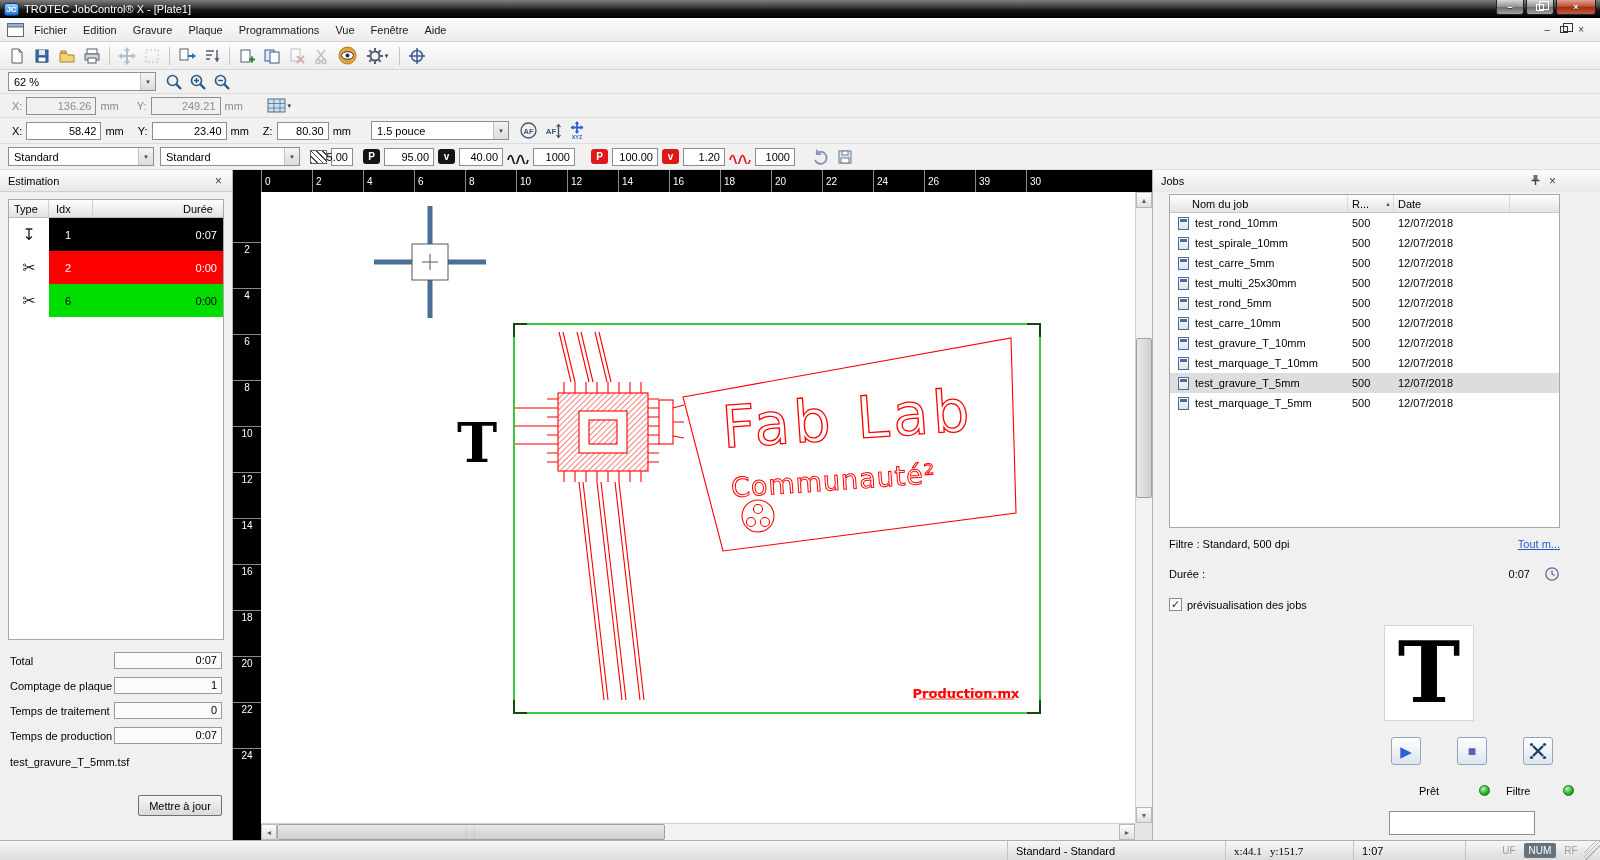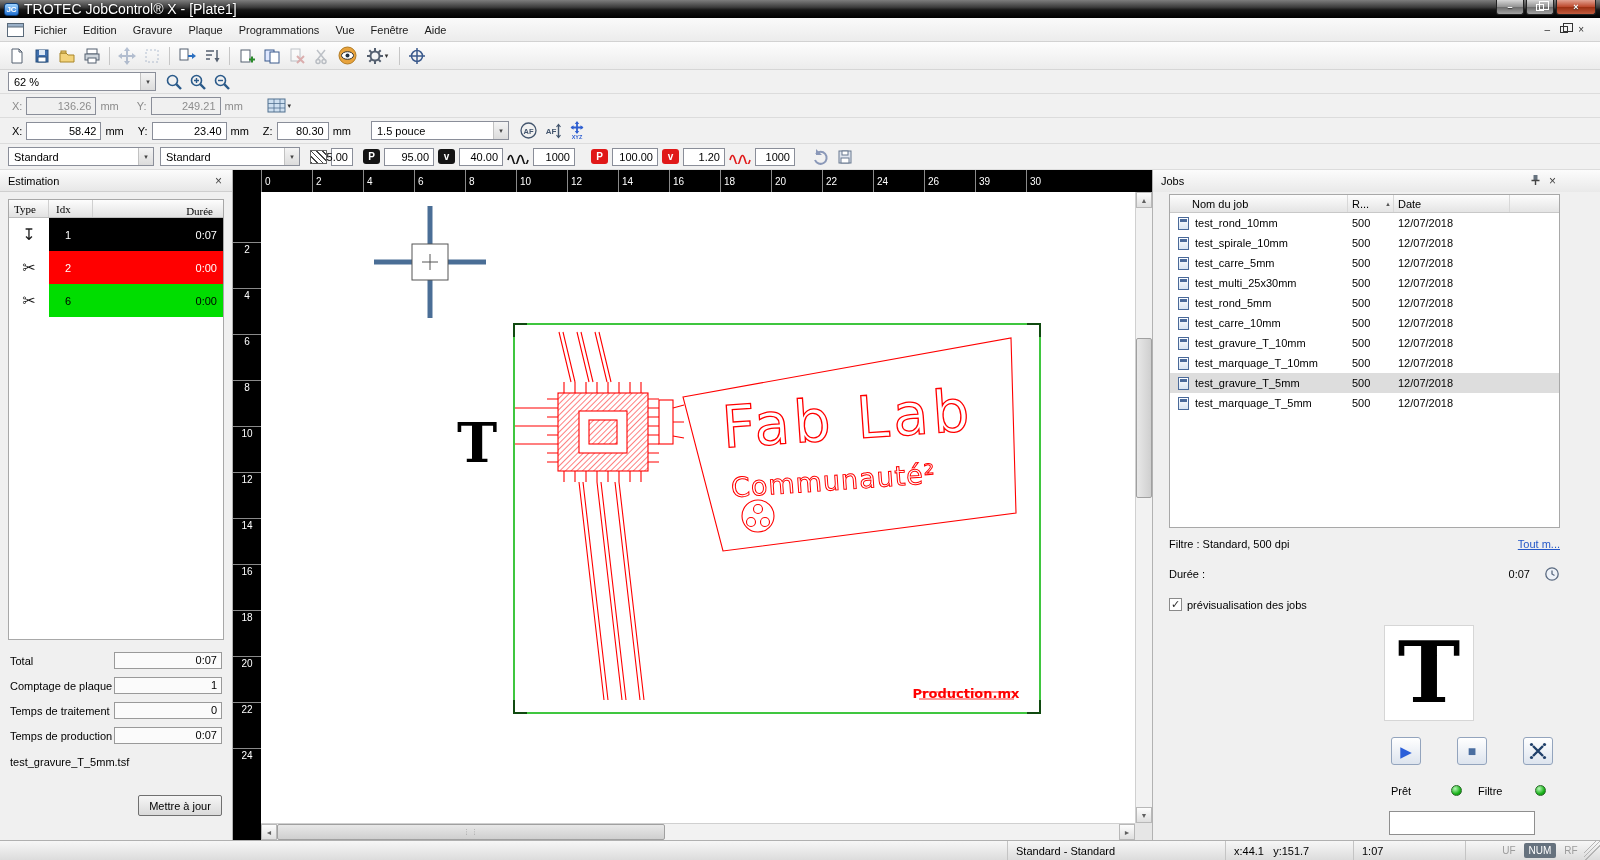--- a/index.html
+++ b/index.html
@@ -3,21 +3,21 @@
 <meta charset="utf-8">
 <style>
   *{box-sizing:border-box;margin:0;padding:0;}
   html,body{width:1600px;height:860px;overflow:hidden;}
   body{font-family:"Liberation Sans",sans-serif;font-size:11px;color:#000;background:#bfbfbf;}
   .app{width:1600px;height:860px;display:flex;flex-direction:column;background:#ebebeb;}
 
   
   .titlebar{height:18px;flex:none;background:linear-gradient(#7d7d7d,#3c3c3c 40%,#161616 55%,#000);display:flex;align-items:center;gap:5px;padding:0 4px;color:#fff;}
   .app-logo{width:15px;height:13px;background:linear-gradient(#9fd4ff,#1f6fd0);border:1px solid #0c3f7d;border-radius:3px;font-size:8px;font-weight:bold;color:#fff;display:flex;align-items:center;justify-content:center;}
-  .title-text{font-size:14px;text-shadow:0 1px 2px #000;}
+  .title-text{font-size:11px;text-shadow:0 1px 2px #000;}
   .win-btns{margin-left:auto;display:flex;align-self:flex-start;}
   .win-btn{width:28px;height:15px;background:linear-gradient(#d6d6d6,#949494 48%,#6d6d6d 52%,#a3a3a3);border:1px solid #222;border-top:none;color:#fff;font-size:9px;font-weight:bold;display:flex;align-items:center;justify-content:center;border-radius:0 0 3px 3px;margin-left:2px;text-shadow:0 1px 1px #333;}
   .win-btn.close{width:40px;background:linear-gradient(#e2a292,#bd4a2e 48%,#9c3012 52%,#c05b3e);}
   .ico-restore{display:inline-block;position:relative;width:8px;height:7px;border:1px solid currentColor;}
   .ico-restore::before{content:"";position:absolute;left:2px;top:-4px;width:8px;height:7px;border:1px solid currentColor;}
 
   
   .menubar{height:24px;flex:none;background:linear-gradient(#fafafa,#ececec);border-bottom:1px solid #d2d2d2;display:flex;align-items:center;padding:0 4px;color:#1a1a1a;}
   .menu-appicon{width:22px;display:flex;justify-content:center;}
   .menus{display:flex;}
@@ -46,21 +46,21 @@
   
   .main{flex:1;display:flex;min-height:0;}
   .est-panel{width:233px;flex:none;background:#f0f0f0;border-right:1px solid #b2b2b2;display:flex;flex-direction:column;}
   .center{flex:1;display:flex;flex-direction:column;min-width:0;background:#8f8f8f;}
   .jobs-panel{width:448px;flex:none;background:#f0f0f0;border-left:1px solid #b2b2b2;display:flex;flex-direction:column;}
 
   
   .pane-header{height:22px;flex:none;display:flex;align-items:center;padding:0 8px;background:linear-gradient(#fcfcfc,#e7e7e7);border-bottom:1px solid #cfcfcf;}
   .pane-close{margin-left:auto;color:#444;font-size:12px;line-height:12px;padding:0 2px;}
   .est-table{margin:7px 8px 0 8px;background:#fff;border:1px solid #a8a8a8;height:441px;overflow:hidden;}
-  .est-thead{display:flex;height:18px;background:linear-gradient(#fdfdfd,#e2e2e2);border-bottom:1px solid #bdbdbd;align-items:flex-end;font-family:Liberation Serif, serif;}
+  .est-thead{display:flex;height:18px;background:linear-gradient(#fdfdfd,#e2e2e2);border-bottom:1px solid #bdbdbd;align-items:center;}
   .eh-type{width:40px;padding-left:5px;border-right:1px solid #d0d0d0;height:100%;display:flex;align-items:center;}
   .eh-idx{width:44px;padding-left:7px;border-right:1px solid #d0d0d0;height:100%;display:flex;align-items:center;}
   .eh-dur{flex:1;text-align:right;padding-right:10px;}
   .est-row{display:flex;height:33px;}
   .est-icon{width:40px;display:flex;align-items:center;justify-content:center;font-size:16px;color:#1a1a1a;}
   .est-band{flex:1;display:flex;align-items:center;padding:0 6px 0 16px;}
   .est-dur{margin-left:auto;}
   .est-totals{margin:8px 10px 0 10px;}
   .tot-row{display:flex;align-items:center;height:25px;}
   .tot-value{margin-left:auto;width:108px;height:17px;border:1px solid #9a9a9a;background:#fbfbfb;text-align:right;padding:1px 4px;}
@@ -111,30 +111,30 @@
   .dur-value{margin-left:auto;}
   .refresh-btn{margin-left:14px;display:flex;align-items:center;}
   .cb{width:13px;height:13px;border:1px solid #8a8a8a;background:#fff;display:flex;align-items:center;justify-content:center;font-size:11px;line-height:11px;color:#2a2a2a;margin-right:5px;flex:none;}
   .preview-box{margin:14px 0 0 231px;width:90px;height:96px;background:#fff;border:1px solid #d6d6d6;display:flex;align-items:center;justify-content:center;}
   .preview-t{font-family:"DejaVu Serif","Liberation Serif",serif;font-weight:bold;font-size:84px;line-height:84px;color:#000;}
   .jobs-btns{position:relative;height:30px;margin-top:16px;}
   .jbtn{position:absolute;top:0;width:30px;height:28px;border:1px solid #93a4bd;border-radius:3px;background:linear-gradient(#ffffff,#dde4ee);display:flex;align-items:center;justify-content:center;}
   .jbtn .play{color:#2b5fd9;font-size:15px;line-height:15px;}
   .jbtn .stop{color:#4a6ea0;font-size:14px;line-height:14px;}
   .jobs-status{position:relative;height:14px;margin-top:18px;}
-  .jobs-status span{position:absolute;top:0;}
+  .jobs-status span{position:absolute;top:0;margin-left:28px;}
   .led{width:11px;height:11px;border-radius:50%;background:radial-gradient(circle at 35% 30%,#b8f7b8,#1cb41c 60%,#0a7a0a);border:1px solid #2a6a2a;display:inline-block;}
   .jobs-input{margin:12px 0 0 236px;width:146px;height:24px;border:1px solid #8f8f8f;background:#fff;}
 
   
   .statusbar{height:20px;flex:none;background:linear-gradient(#f7f7f7,#dcdcdc);border-top:1px solid #b0b0b0;display:flex;align-items:center;font-size:11px;}
   .sb-sec{height:100%;display:flex;align-items:center;padding:0 8px;border-right:1px solid #c4c4c4;white-space:nowrap;}
   .sb-spacer{flex:1;}
   .sb-mode{width:218px;}
-  .sb-coords{width:128px;}
+  .sb-coords{width:128px;font-family:Liberation Serif, serif;}
   .sb-time{width:112px;}
   .sb-pad{width:30px;border-right:none;}
   .kbd{width:26px;justify-content:center;color:#9c9c9c;font-size:10px;border-right:none;padding:0 2px;}
   .kbd.active{width:32px;background:#66727e;color:#fff;border-radius:2px;height:15px;margin:0 2px;}
   .grip{width:16px;height:100%;background:
     linear-gradient(135deg,transparent 0 8px,#b5b5b5 8px 9px,transparent 9px 11px,#b5b5b5 11px 12px,transparent 12px 14px,#b5b5b5 14px 15px,transparent 15px);}
 </style>
 </head>
 <body>
 

